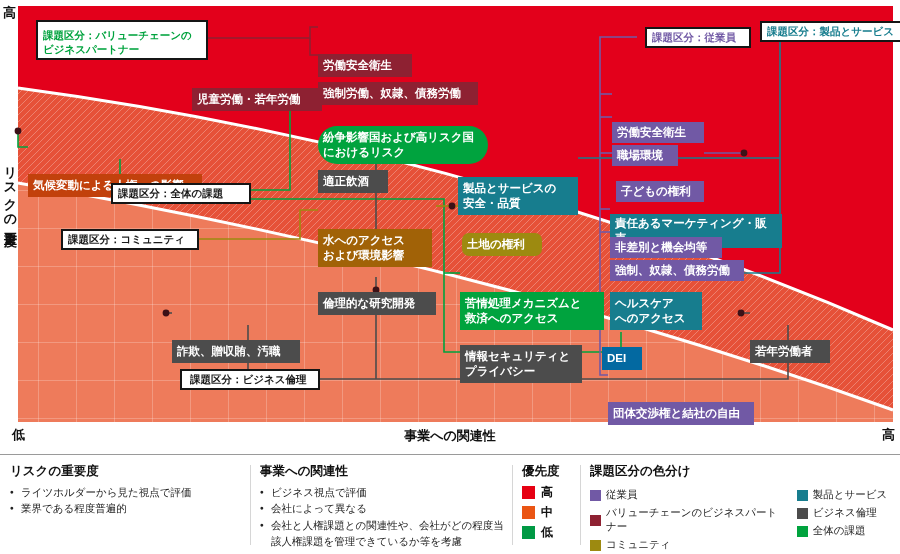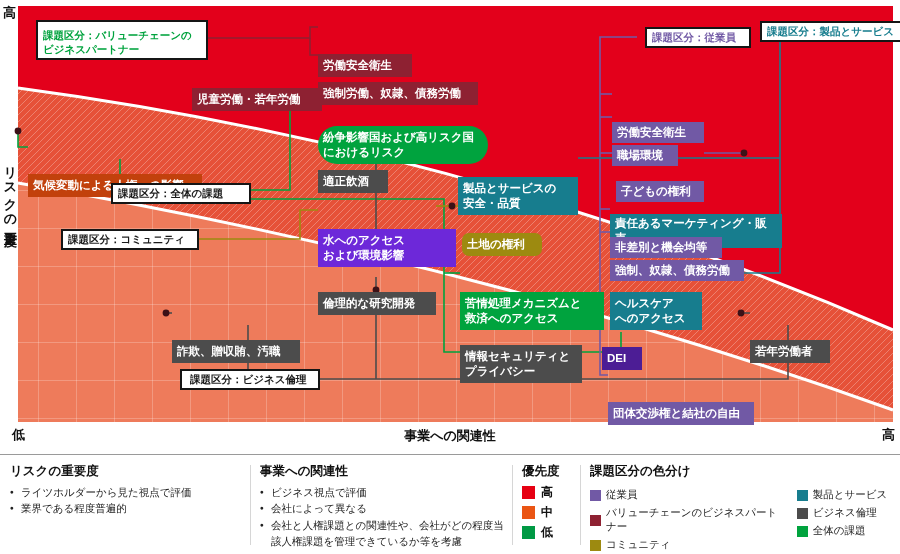--- a/index.html
+++ b/index.html
@@ -95,32 +95,32 @@
     </svg>
 
     <div id="map-layer">
         <div class="ibox" style="left: 192px; top: 50px; width: 130px; min-height: 23px; background: rgb(142, 33, 50);"><span>児童労働・若年労働</span></div>
         <div class="ibox" style="left: 318px; top: 16px; width: 94px; min-height: 23px; background: rgb(142, 33, 50);"><span>労働安全衛生</span></div>
         <div class="ibox" style="left: 318px; top: 44px; width: 160px; min-height: 23px; background: rgb(142, 33, 50);"><span>強制労働、奴隷、債務労働</span></div>
         <div class="ibox" style="left: 318px; top: 88px; width: 170px; min-height: 38px; background: rgb(0, 163, 62); border-radius: 19px;"><span>紛争影響国および高リスク国
 におけるリスク</span></div>
         <div class="ibox" style="left: 318px; top: 132px; width: 70px; min-height: 23px; background: rgb(76, 76, 76);"><span>適正飲酒</span></div>
         <div class="ibox" style="left: 28px; top: 136px; width: 174px; min-height: 23px; background: #c2410c;"><span>気候変動による人権への影響</span></div>
-        <div class="ibox" style="left: 318px; top: 191px; width: 138px; min-height: 38px; background: #6d28d9;"><span>水へのアクセス
+        <div class="ibox" style="left: 318px; top: 191px; width: 114px; min-height: 38px; background: #a16207;"><span>水へのアクセス
 および環境影響</span></div>
         <div class="ibox" style="left: 462px; top: 195px; width: 80px; min-height: 23px; background: rgb(157, 138, 16); border-radius: 7px;"><span>土地の権利</span></div>
         <div class="ibox" style="left: 458px; top: 139px; width: 120px; min-height: 38px; background: rgb(23, 125, 142);"><span>製品とサービスの
 安全・品質</span></div>
         <div class="ibox" style="left: 318px; top: 254px; width: 118px; min-height: 23px; background: rgb(76, 76, 76);"><span>倫理的な研究開発</span></div>
         <div class="ibox" style="left: 460px; top: 254px; width: 144px; min-height: 38px; background: rgb(0, 163, 62);"><span>苦情処理メカニズムと
 救済へのアクセス</span></div>
         <div class="ibox" style="left: 172px; top: 302px; width: 128px; min-height: 23px; background: rgb(76, 76, 76);"><span>詐欺、贈収賄、汚職</span></div>
         <div class="ibox" style="left: 460px; top: 307px; width: 122px; min-height: 38px; background: rgb(76, 76, 76);"><span>情報セキュリティと
 プライバシー</span></div>
-        <div class="ibox" style="left: 602px; top: 309px; width: 40px; min-height: 23px; background: #4c1d95;"><span>DEI</span></div>
+        <div class="ibox" style="left: 602px; top: 309px; width: 40px; min-height: 23px; background: #0369a1;"><span>DEI</span></div>
         <div class="ibox" style="left: 612px; top: 84px; width: 92px; min-height: 21px; background: rgb(113, 89, 165);"><span>労働安全衛生</span></div>
         <div class="ibox" style="left: 612px; top: 107px; width: 66px; min-height: 21px; background: rgb(113, 89, 165);"><span>職場環境</span></div>
         <div class="ibox" style="left: 616px; top: 143px; width: 88px; min-height: 21px; background: rgb(113, 89, 165);"><span>子どもの権利</span></div>
         <div class="ibox" style="left: 610px; top: 176px; width: 172px; min-height: 21px; background: rgb(23, 125, 142);"><span>責任あるマーケティング・販売</span></div>
         <div class="ibox" style="left: 610px; top: 199px; width: 112px; min-height: 21px; background: rgb(113, 89, 165);"><span>非差別と機会均等</span></div>
         <div class="ibox" style="left: 610px; top: 222px; width: 134px; min-height: 21px; background: rgb(113, 89, 165);"><span>強制、奴隷、債務労働</span></div>
         <div class="ibox" style="left: 610px; top: 254px; width: 92px; min-height: 38px; background: rgb(23, 125, 142);"><span>ヘルスケア
 へのアクセス</span></div>
         <div class="ibox" style="left: 750px; top: 302px; width: 80px; min-height: 23px; background: rgb(76, 76, 76);"><span>若年労働者</span></div>
         <div class="ibox" style="left: 608px; top: 364px; width: 146px; min-height: 23px; background: rgb(113, 89, 165);"><span>団体交渉権と結社の自由</span></div>

